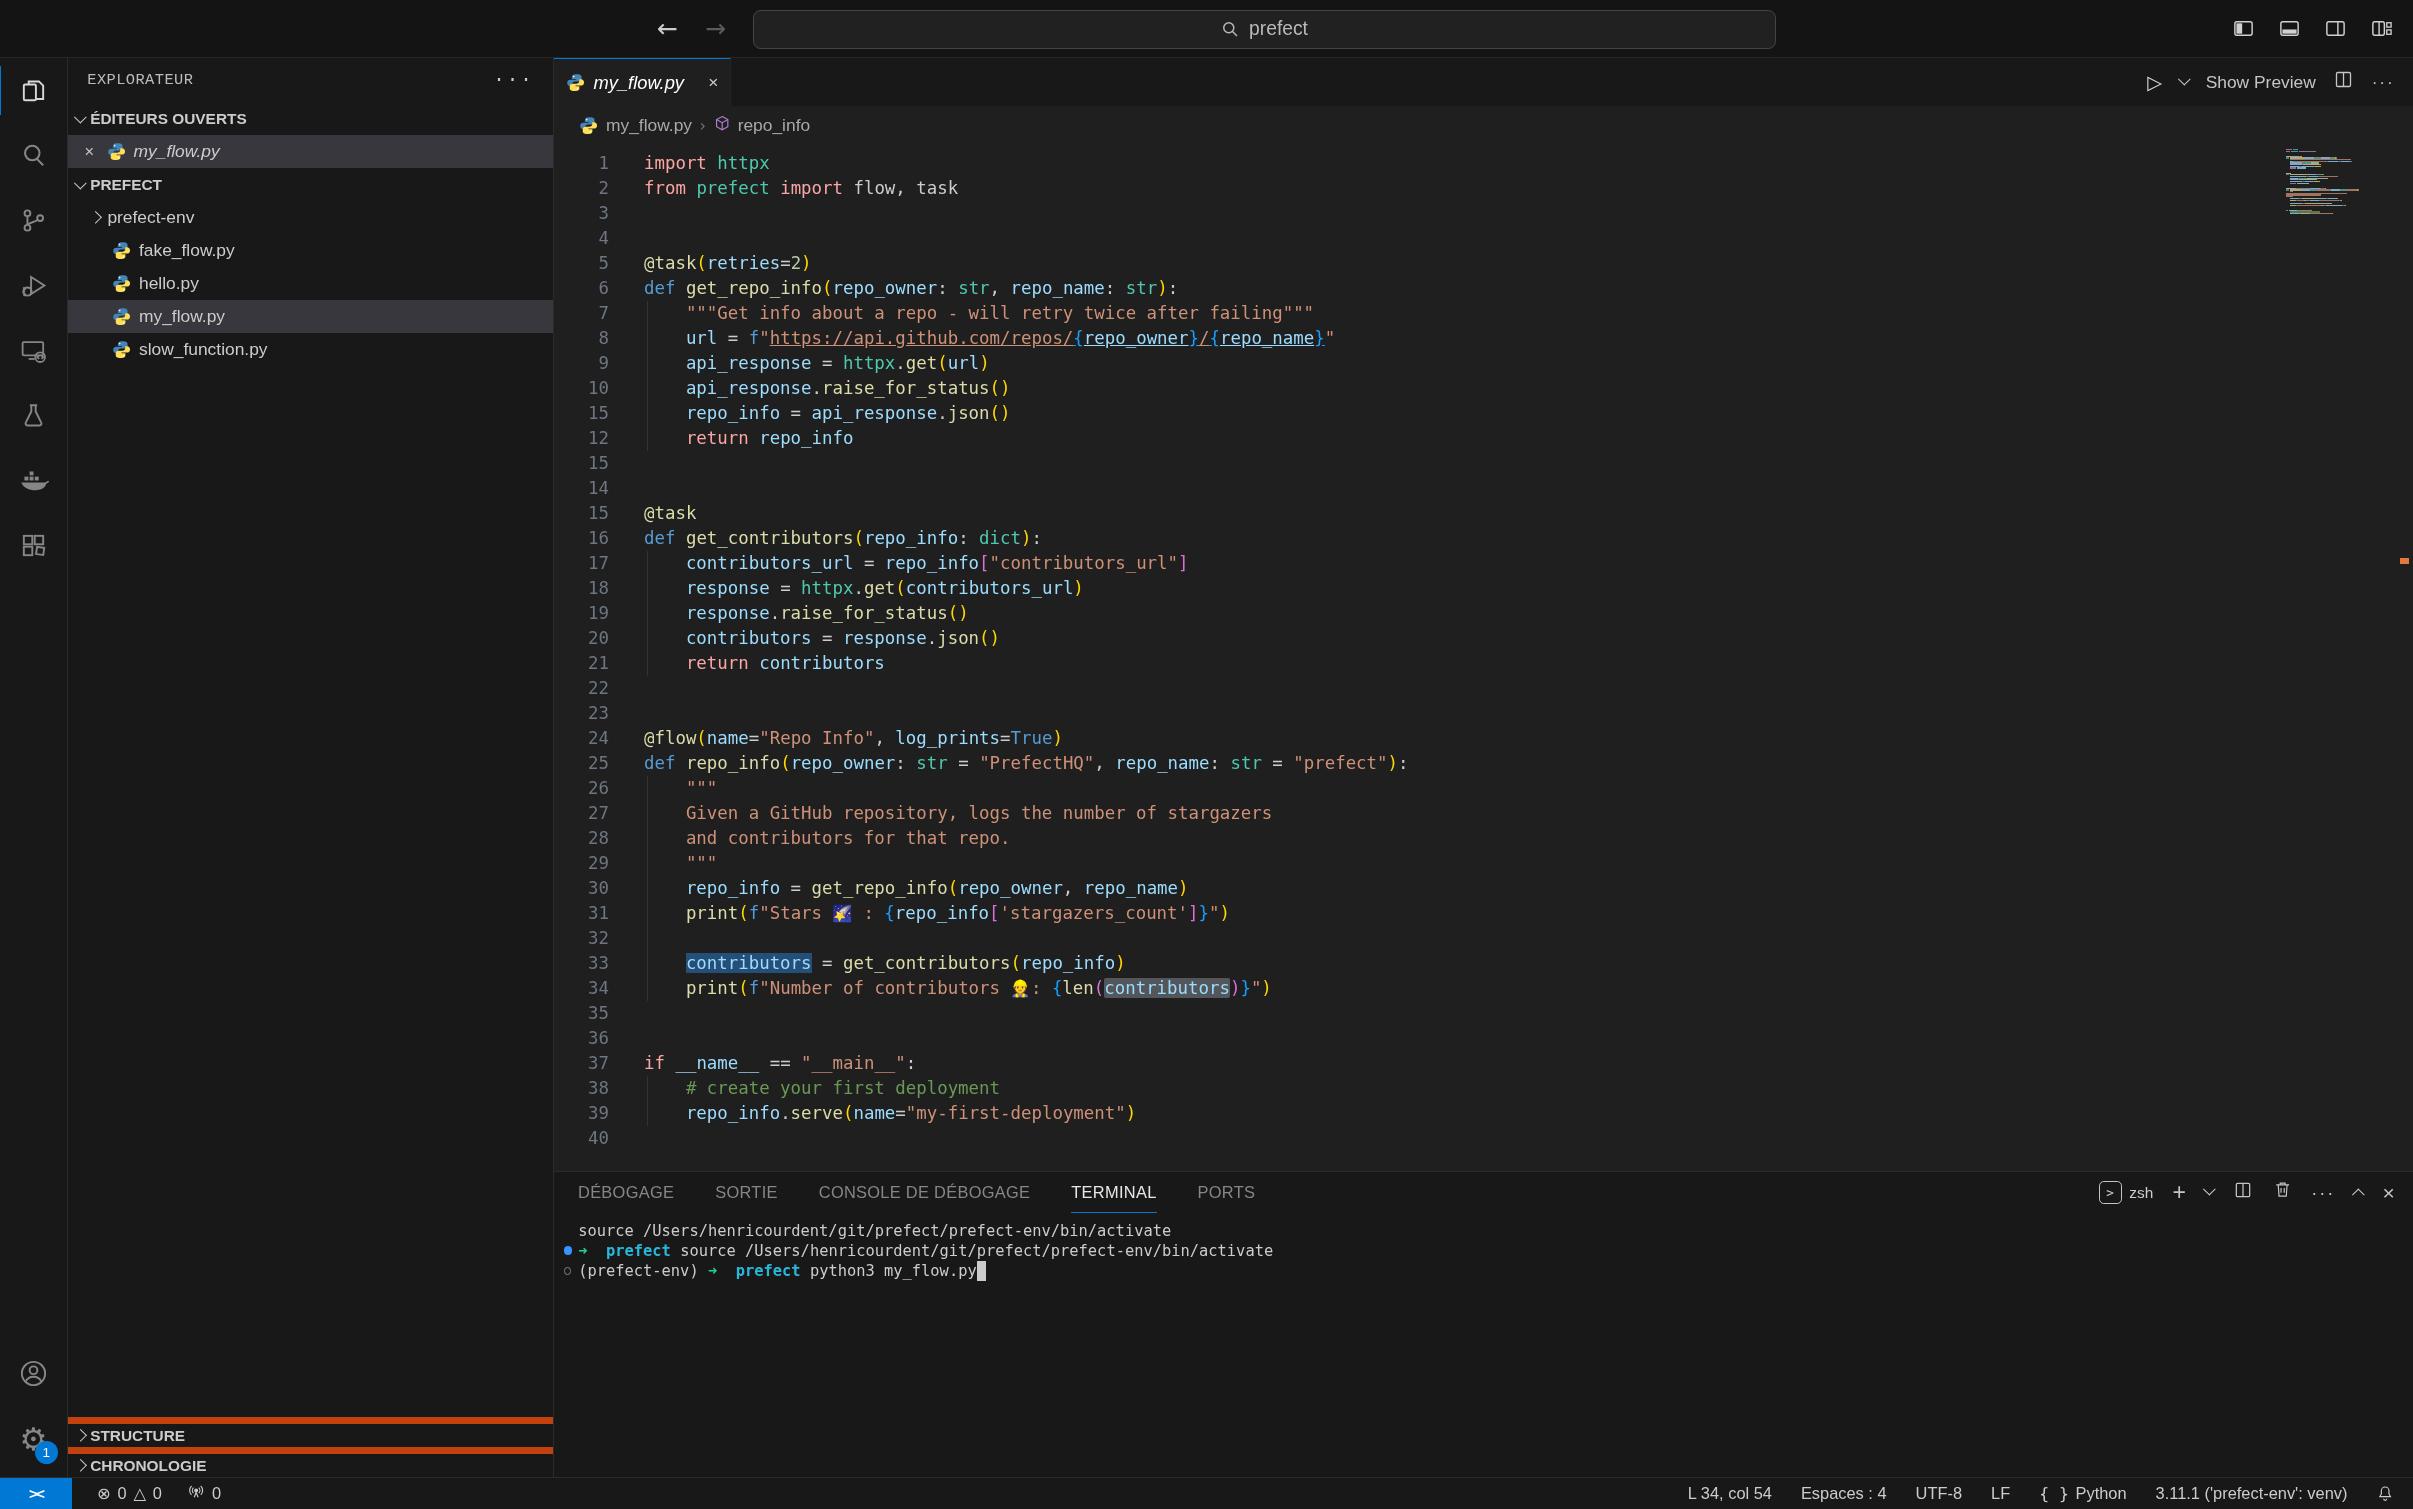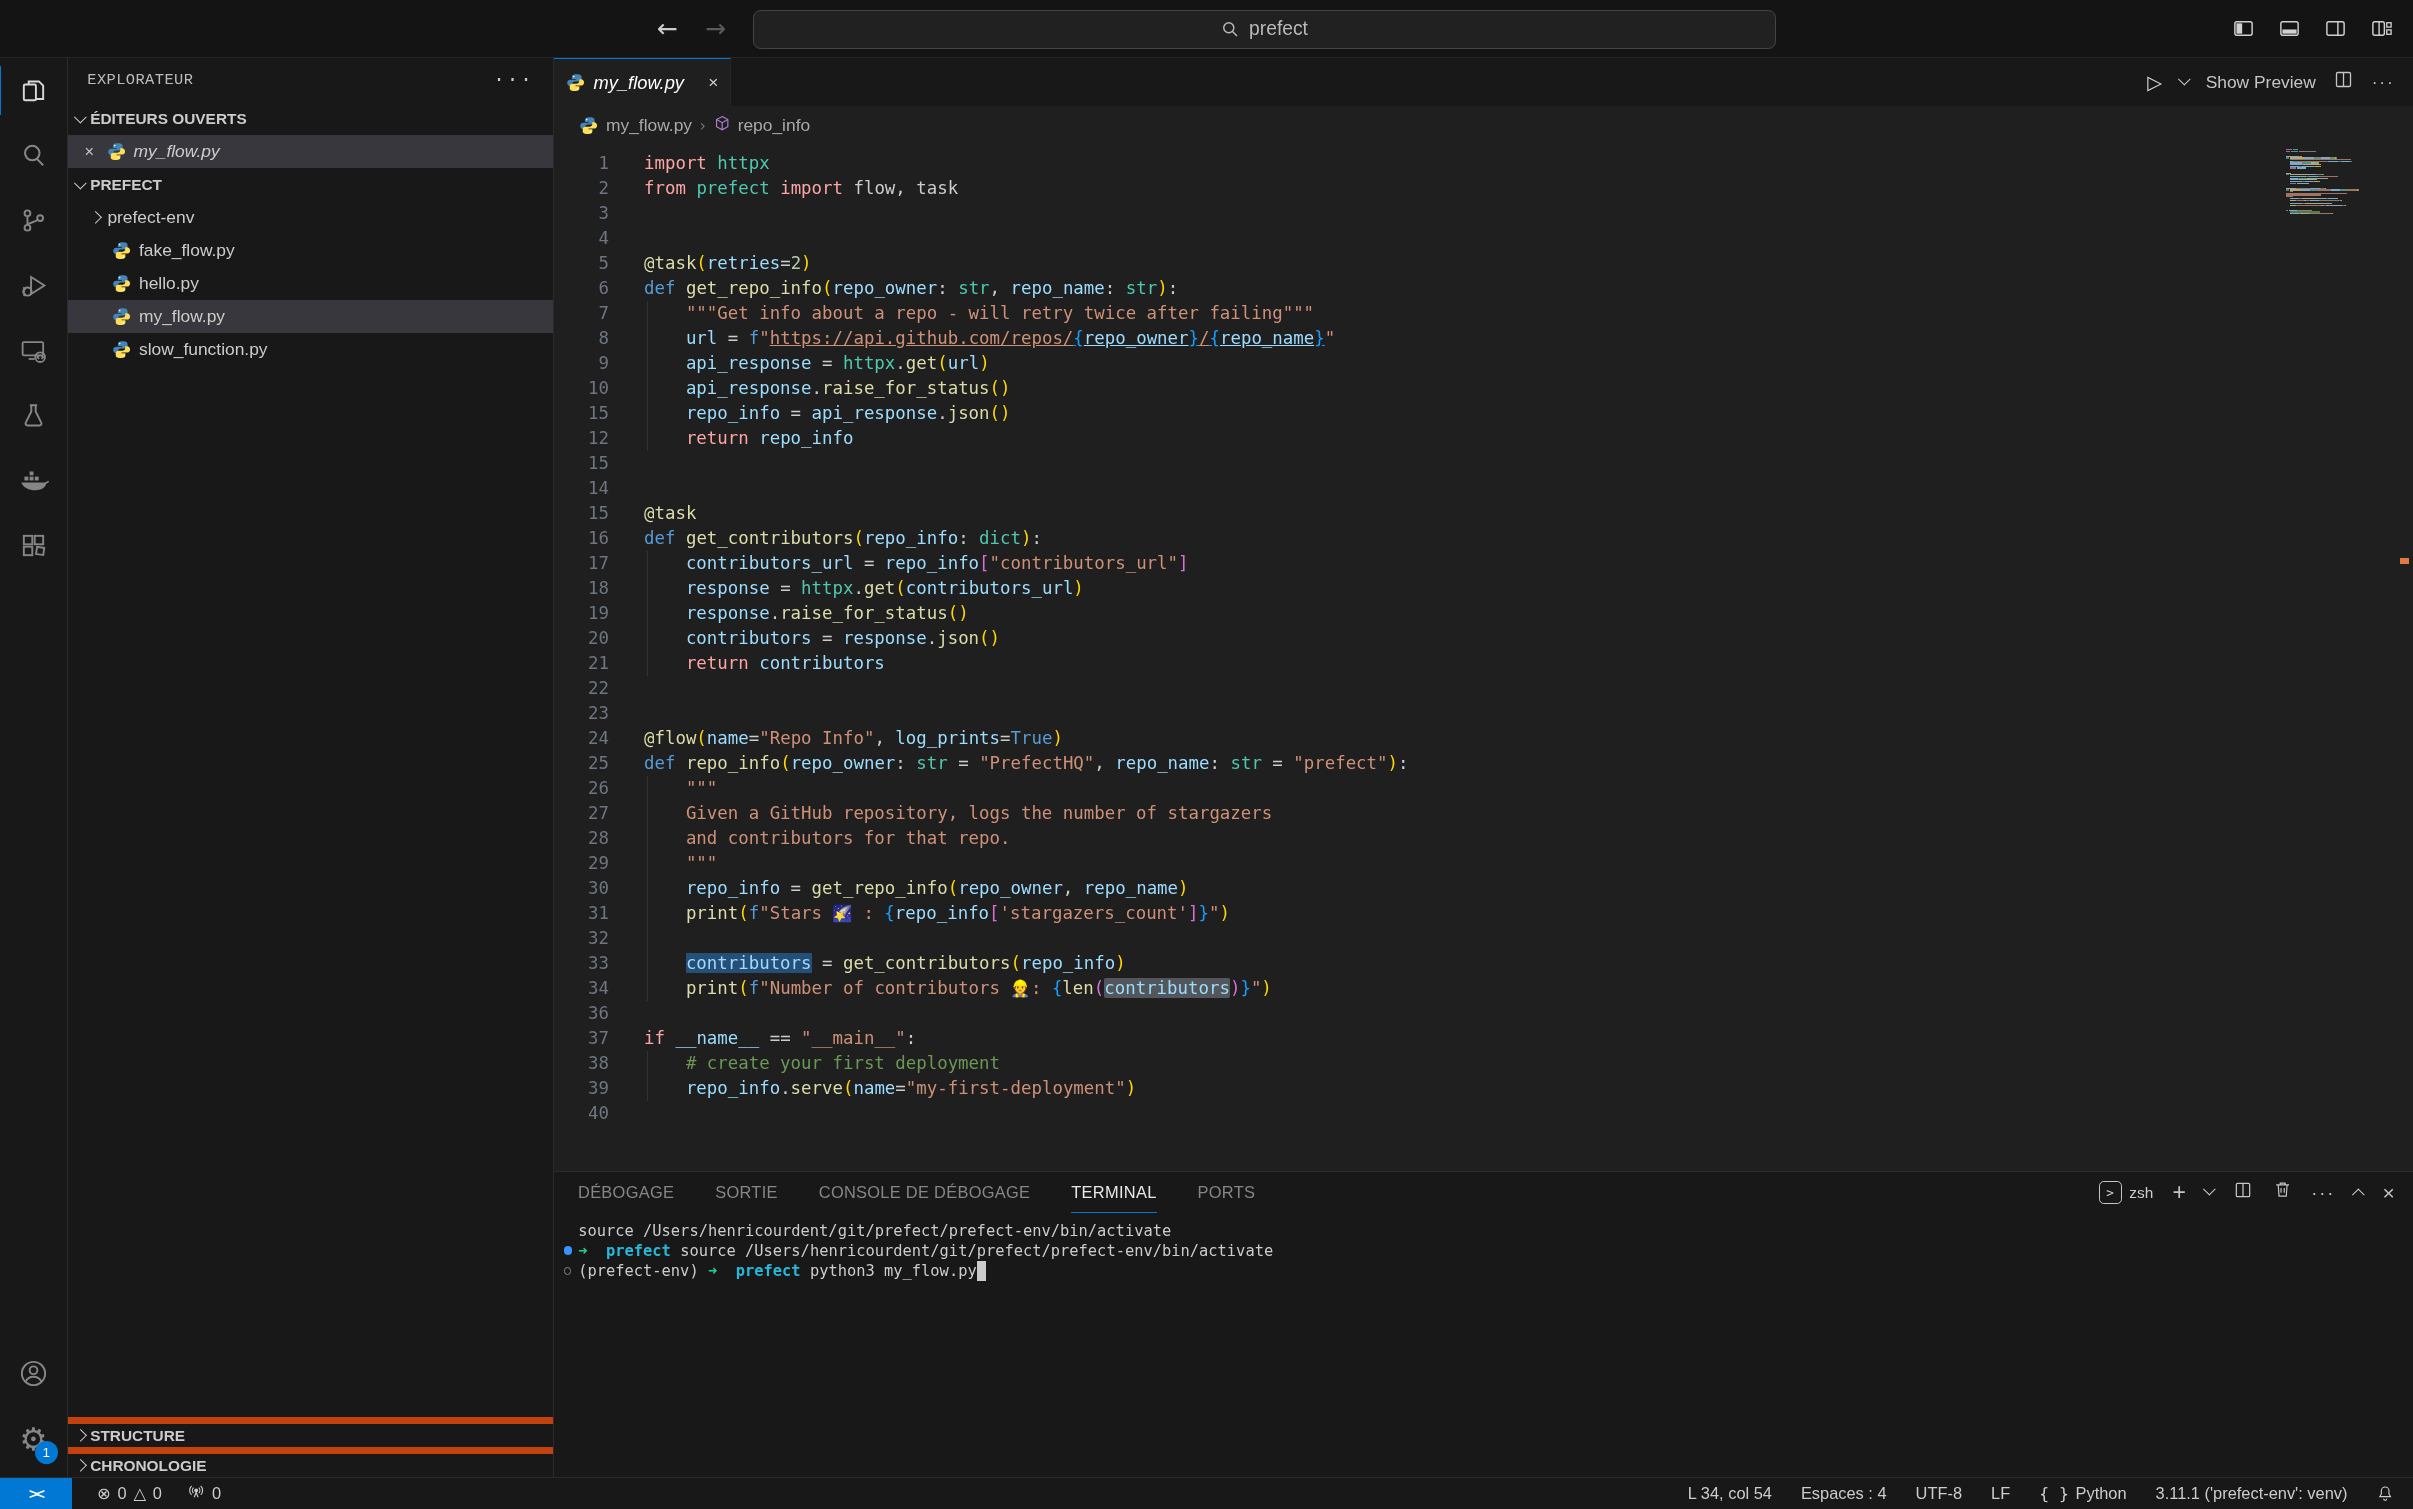--- a/index.html
+++ b/index.html
@@ -393,20 +393,21 @@
             <div class="cl"><span class="ln">25</span><span class="lc"><span class="tk-def">def</span><span class="tk-pl"> </span><span class="tk-fn">repo_info</span><span class="tk-b1">(</span><span class="tk-var">repo_owner</span><span class="tk-pl">: </span><span class="tk-ty">str</span><span class="tk-pl"> = </span><span class="tk-str">"PrefectHQ"</span><span class="tk-pl">, </span><span class="tk-var">repo_name</span><span class="tk-pl">: </span><span class="tk-ty">str</span><span class="tk-pl"> = </span><span class="tk-str">"prefect"</span><span class="tk-b1">)</span><span class="tk-pl">:</span></span></div>
             <div class="cl g"><span class="ln">26</span><span class="lc"><span class="tk-pl">    </span><span class="tk-str">"""</span></span></div>
             <div class="cl g"><span class="ln">27</span><span class="lc"><span class="tk-str">    Given a GitHub repository, logs the number of stargazers</span></span></div>
             <div class="cl g"><span class="ln">28</span><span class="lc"><span class="tk-str">    and contributors for that repo.</span></span></div>
             <div class="cl g"><span class="ln">29</span><span class="lc"><span class="tk-str">    """</span></span></div>
             <div class="cl g"><span class="ln">30</span><span class="lc"><span class="tk-pl">    </span><span class="tk-var">repo_info</span><span class="tk-pl"> = </span><span class="tk-fn">get_repo_info</span><span class="tk-b1">(</span><span class="tk-var">repo_owner</span><span class="tk-pl">, </span><span class="tk-var">repo_name</span><span class="tk-b1">)</span></span></div>
             <div class="cl g"><span class="ln">31</span><span class="lc"><span class="tk-pl">    </span><span class="tk-fn">print</span><span class="tk-b1">(</span><span class="tk-def">f</span><span class="tk-str">"Stars </span><span class="em">🌠</span><span class="tk-str"> : </span><span class="tk-b3">{</span><span class="tk-var">repo_info</span><span class="tk-b2">[</span><span class="tk-str">'stargazers_count'</span><span class="tk-b2">]</span><span class="tk-b3">}</span><span class="tk-str">"</span><span class="tk-b1">)</span></span></div>
             <div class="cl g"><span class="ln">32</span><span class="lc"></span></div>
             <div class="cl g"><span class="ln">33</span><span class="lc"><span class="tk-pl">    </span><span class="tk-var sel">contributors</span><span class="tk-pl"> = </span><span class="tk-fn">get_contributors</span><span class="tk-b1">(</span><span class="tk-var">repo_info</span><span class="tk-b1">)</span></span></div>
             <div class="cl g"><span class="ln">34</span><span class="lc"><span class="tk-pl">    </span><span class="tk-fn">print</span><span class="tk-b1">(</span><span class="tk-def">f</span><span class="tk-str">"Number of contributors </span><span class="em">👷</span><span class="tk-str">: </span><span class="tk-b3">{</span><span class="tk-fn">len</span><span class="tk-b2">(</span><span class="tk-var whl">contributors</span><span class="tk-b2">)</span><span class="tk-b3">}</span><span class="tk-str">"</span><span class="tk-b1">)</span></span></div>
+            <div class="cl"><span class="ln">35</span><span class="lc"></span></div>
             <div class="cl"><span class="ln">36</span><span class="lc"></span></div>
             <div class="cl"><span class="ln">37</span><span class="lc"><span class="tk-kw">if</span><span class="tk-pl"> </span><span class="tk-var">__name__</span><span class="tk-pl"> == </span><span class="tk-str">"__main__"</span><span class="tk-pl">:</span></span></div>
             <div class="cl g"><span class="ln">38</span><span class="lc"><span class="tk-pl">    </span><span class="tk-cm"># create your first deployment</span></span></div>
             <div class="cl g"><span class="ln">39</span><span class="lc"><span class="tk-pl">    </span><span class="tk-var">repo_info</span><span class="tk-pl">.</span><span class="tk-fn">serve</span><span class="tk-b1">(</span><span class="tk-var">name</span><span class="tk-pl">=</span><span class="tk-str">"my-first-deployment"</span><span class="tk-b1">)</span></span></div>
             <div class="cl"><span class="ln">40</span><span class="lc"></span></div>
           </div>
         <div class="minimap" id="minimap">
             <div class="mm-row">
               <span style="width: 6px; background: rgb(197, 134, 192);"></span>
               <span style="width: 1px; background: transparent;"></span>

